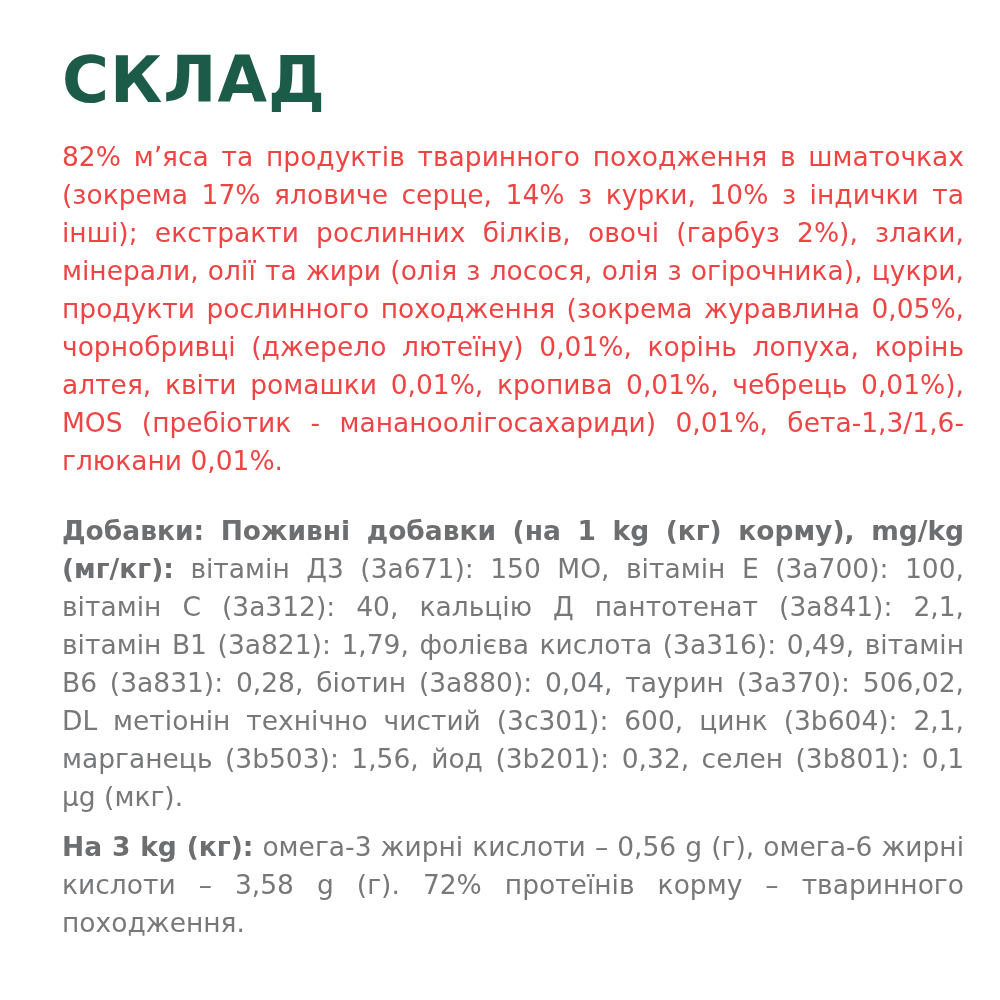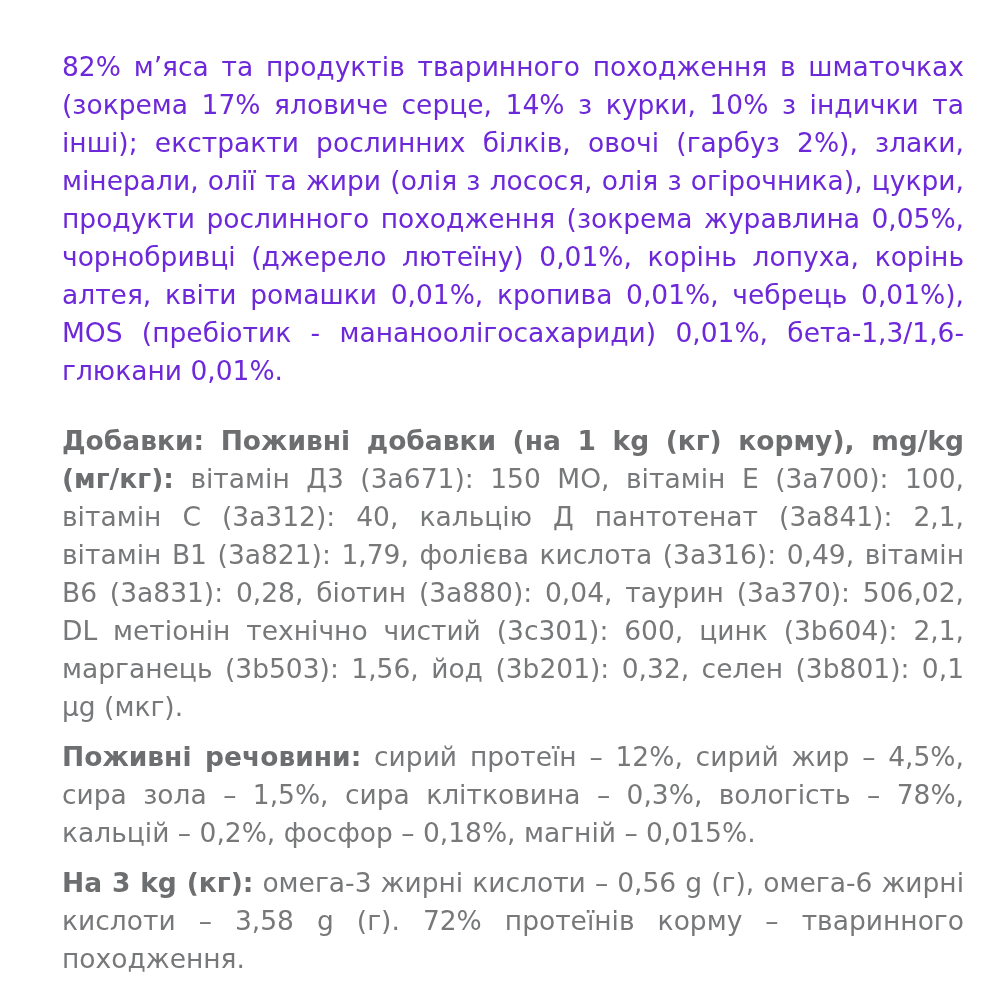--- a/index.html
+++ b/index.html
@@ -29,41 +29,41 @@
     margin: 0 0 26px 0;
   }
   p.para {
     margin: 0;
     text-align: justify;
     text-align-last: left;
     font-size: 26.5px;
     line-height: 38px;
   }
   p.composition {
-    color: #6d28d9;
+    color: #ef4444;
     margin-bottom: 32px;
   }
   p.gray {
     color: #77787a;
   }
   p.gray + p.gray {
     margin-top: 12px;
   }
   .lead {
     font-weight: bold;
     color: #6d6e70;
   }
 </style>
 </head>
 <body>
 
 <div class="page">
 
+  <h1 class="page-title">СКЛАД</h1>
 
   <p class="para composition">82% м’яса та продуктів тваринного походження в шматочках (зокрема 17% яловиче серце, 14% з курки, 10% з індички та інші); екстракти рослинних білків, овочі (гарбуз 2%), злаки, мінерали, олії та жири (олія з лосося, олія з огірочника), цукри, продукти рослинного походження (зокрема журавлина 0,05%, чорнобривці (джерело лютеїну) 0,01%, корінь лопуха, корінь алтея, квіти ромашки 0,01%, кропива 0,01%, чебрець 0,01%), MOS (пребіотик - мананоолігосахариди) 0,01%, бета-1,3/1,6-глюкани 0,01%.</p>
 
   <p class="para gray"><span class="lead">Добавки: Поживні добавки (на 1 kg (кг) корму), mg/kg (мг/кг):</span><span> вітамін Д3 (3a671): 150 МО, вітамін Е (3a700): 100, вітамін С (3a312): 40, кальцію Д пантотенат (3a841): 2,1, вітамін В1 (3a821): 1,79, фолієва кислота (3a316): 0,49, вітамін В6 (3a831): 0,28, біотин (3a880): 0,04, таурин (3a370): 506,02, DL метіонін технічно чистий (3c301): 600, цинк (3b604): 2,1, марганець (3b503): 1,56, йод (3b201): 0,32, селен (3b801): 0,1 µg (мкг).</span></p>
 
-  <p class="para gray"><span class="lead">Поживні речовини:</span><span> сирий протеїн – 12%, сирий жир – 4,5%, сира зола – 1,5%, сира клітковина – 0,3%, вологість – 78%, кальцій – 0,2%, фосфор – 0,18%, магній – 0,015%.</span></p>
 
   <p class="para gray"><span class="lead">На 3 kg (кг):</span><span> омега-3 жирні кислоти – 0,56 g (г), омега-6 жирні кислоти – 3,58 g (г). 72% протеїнів корму – тваринного походження.</span></p>
 
 </div>
 
 </body></html>

